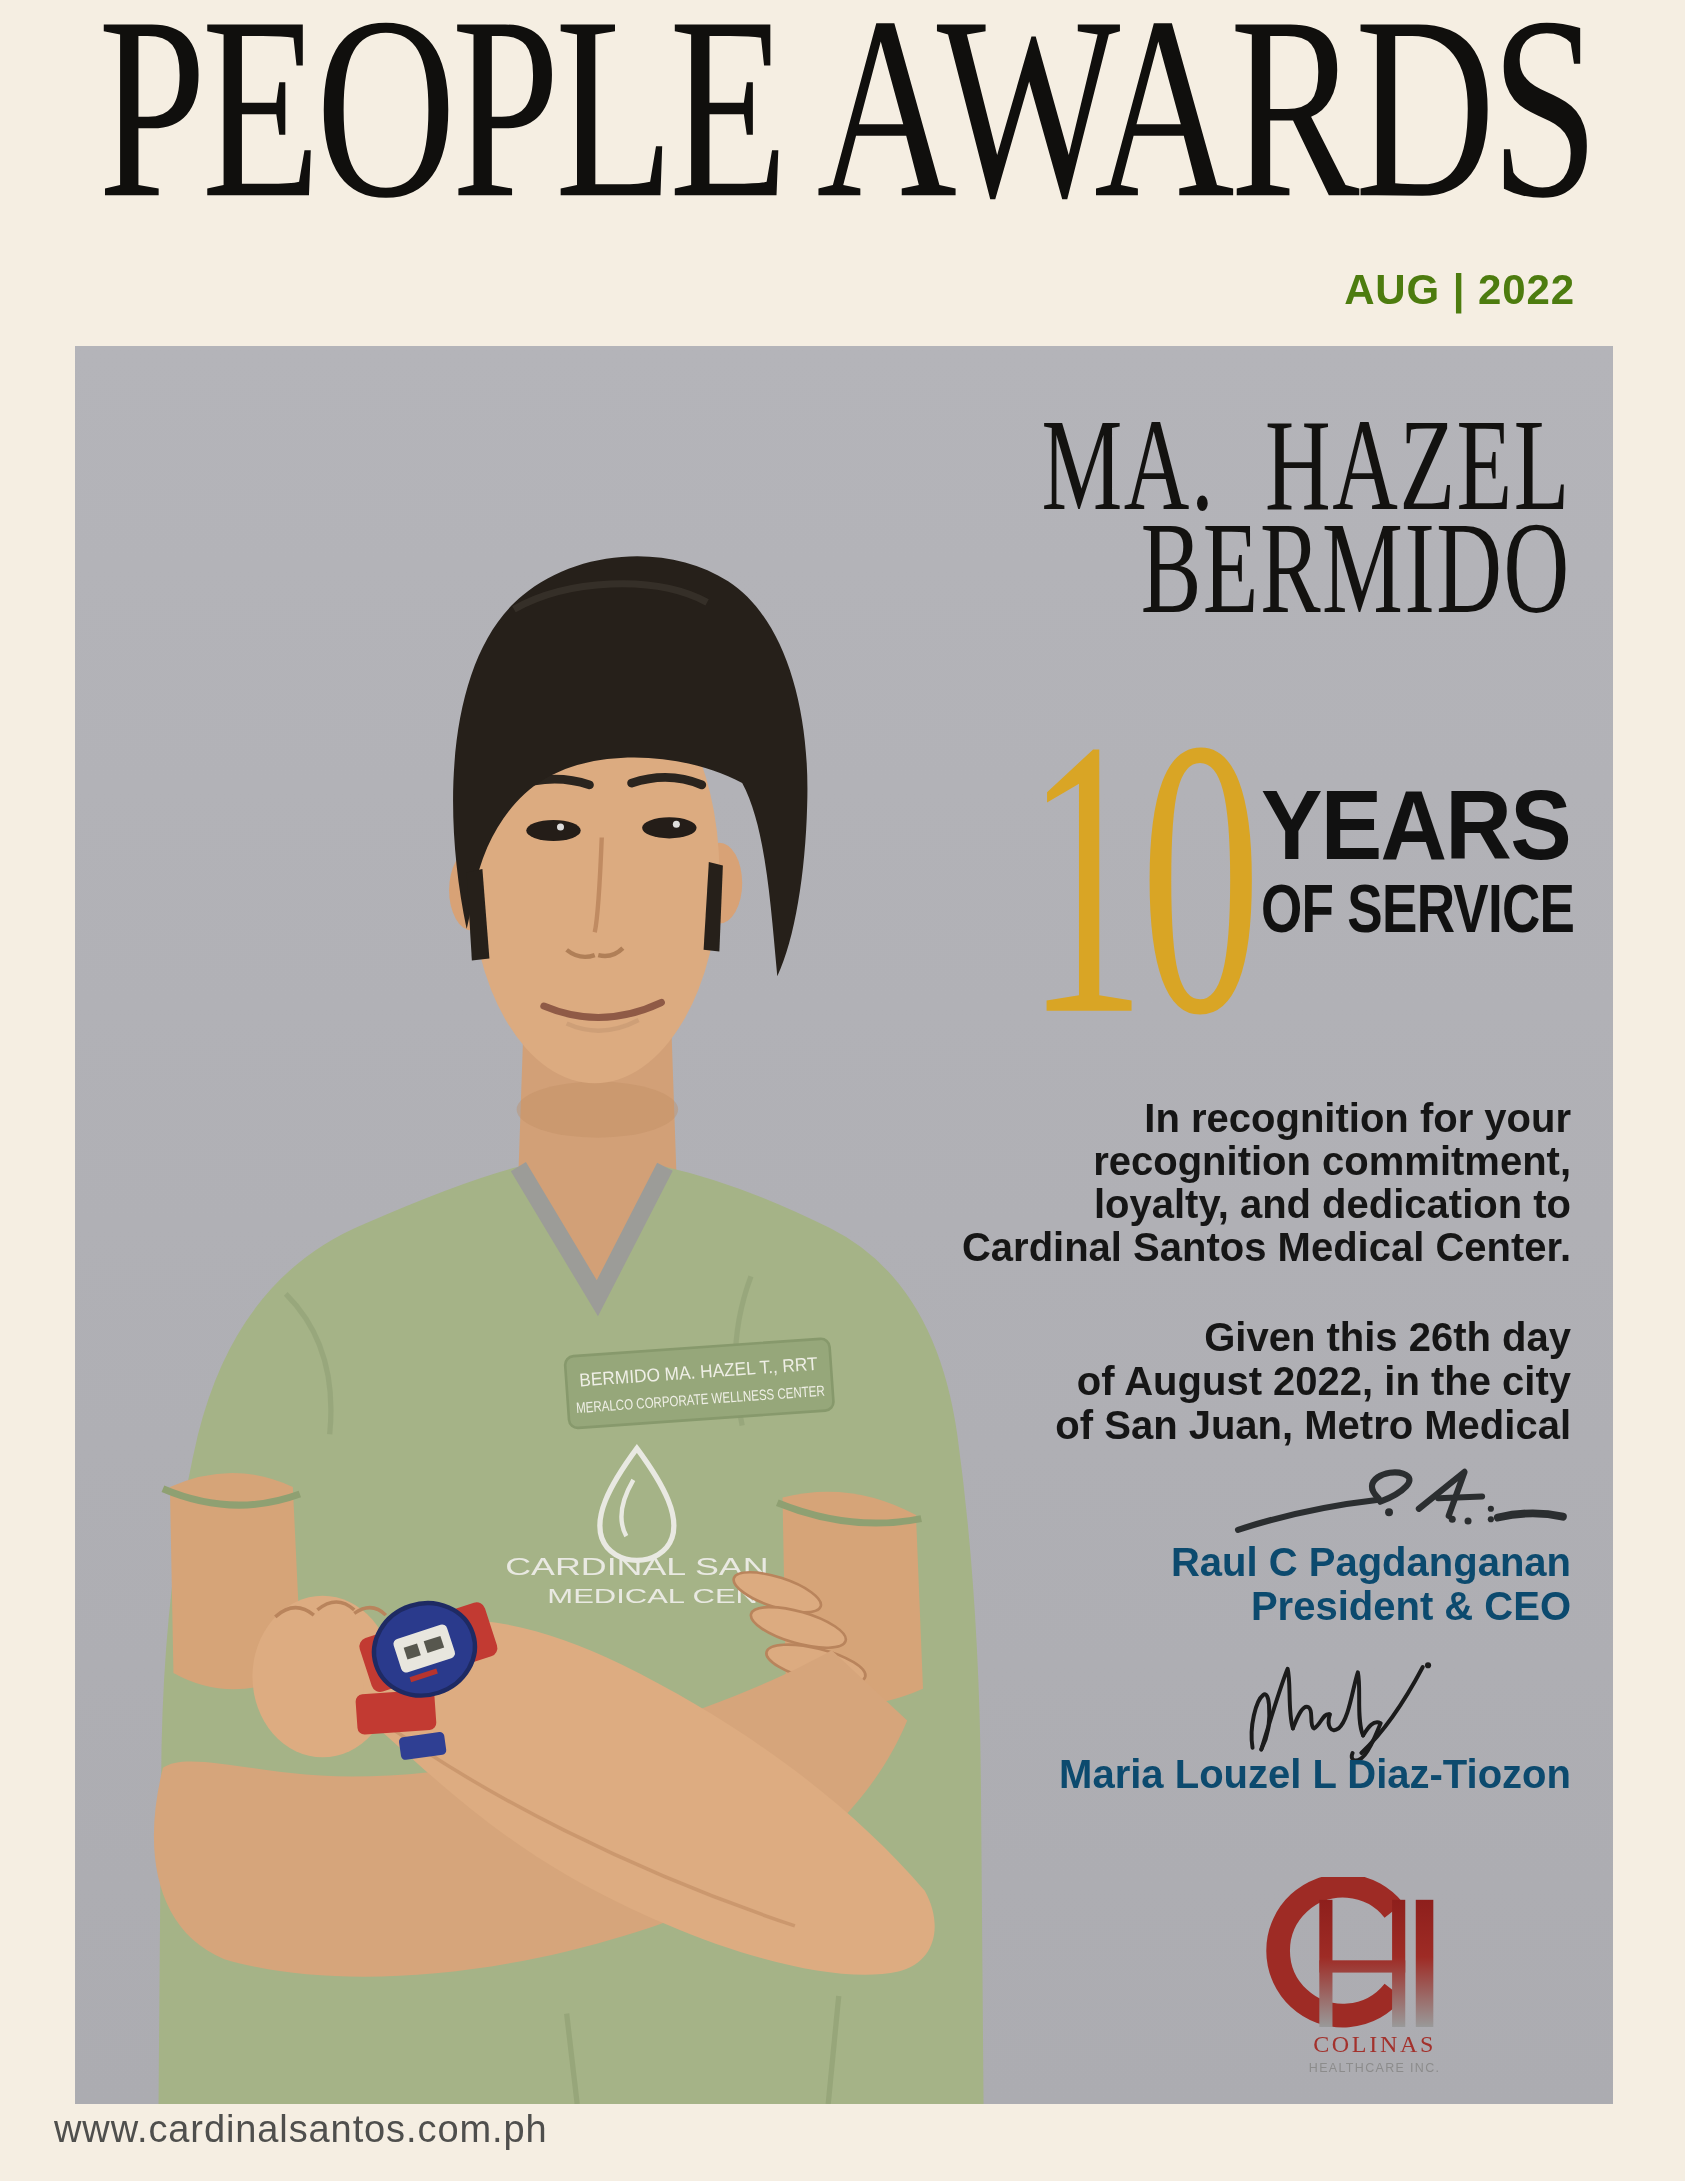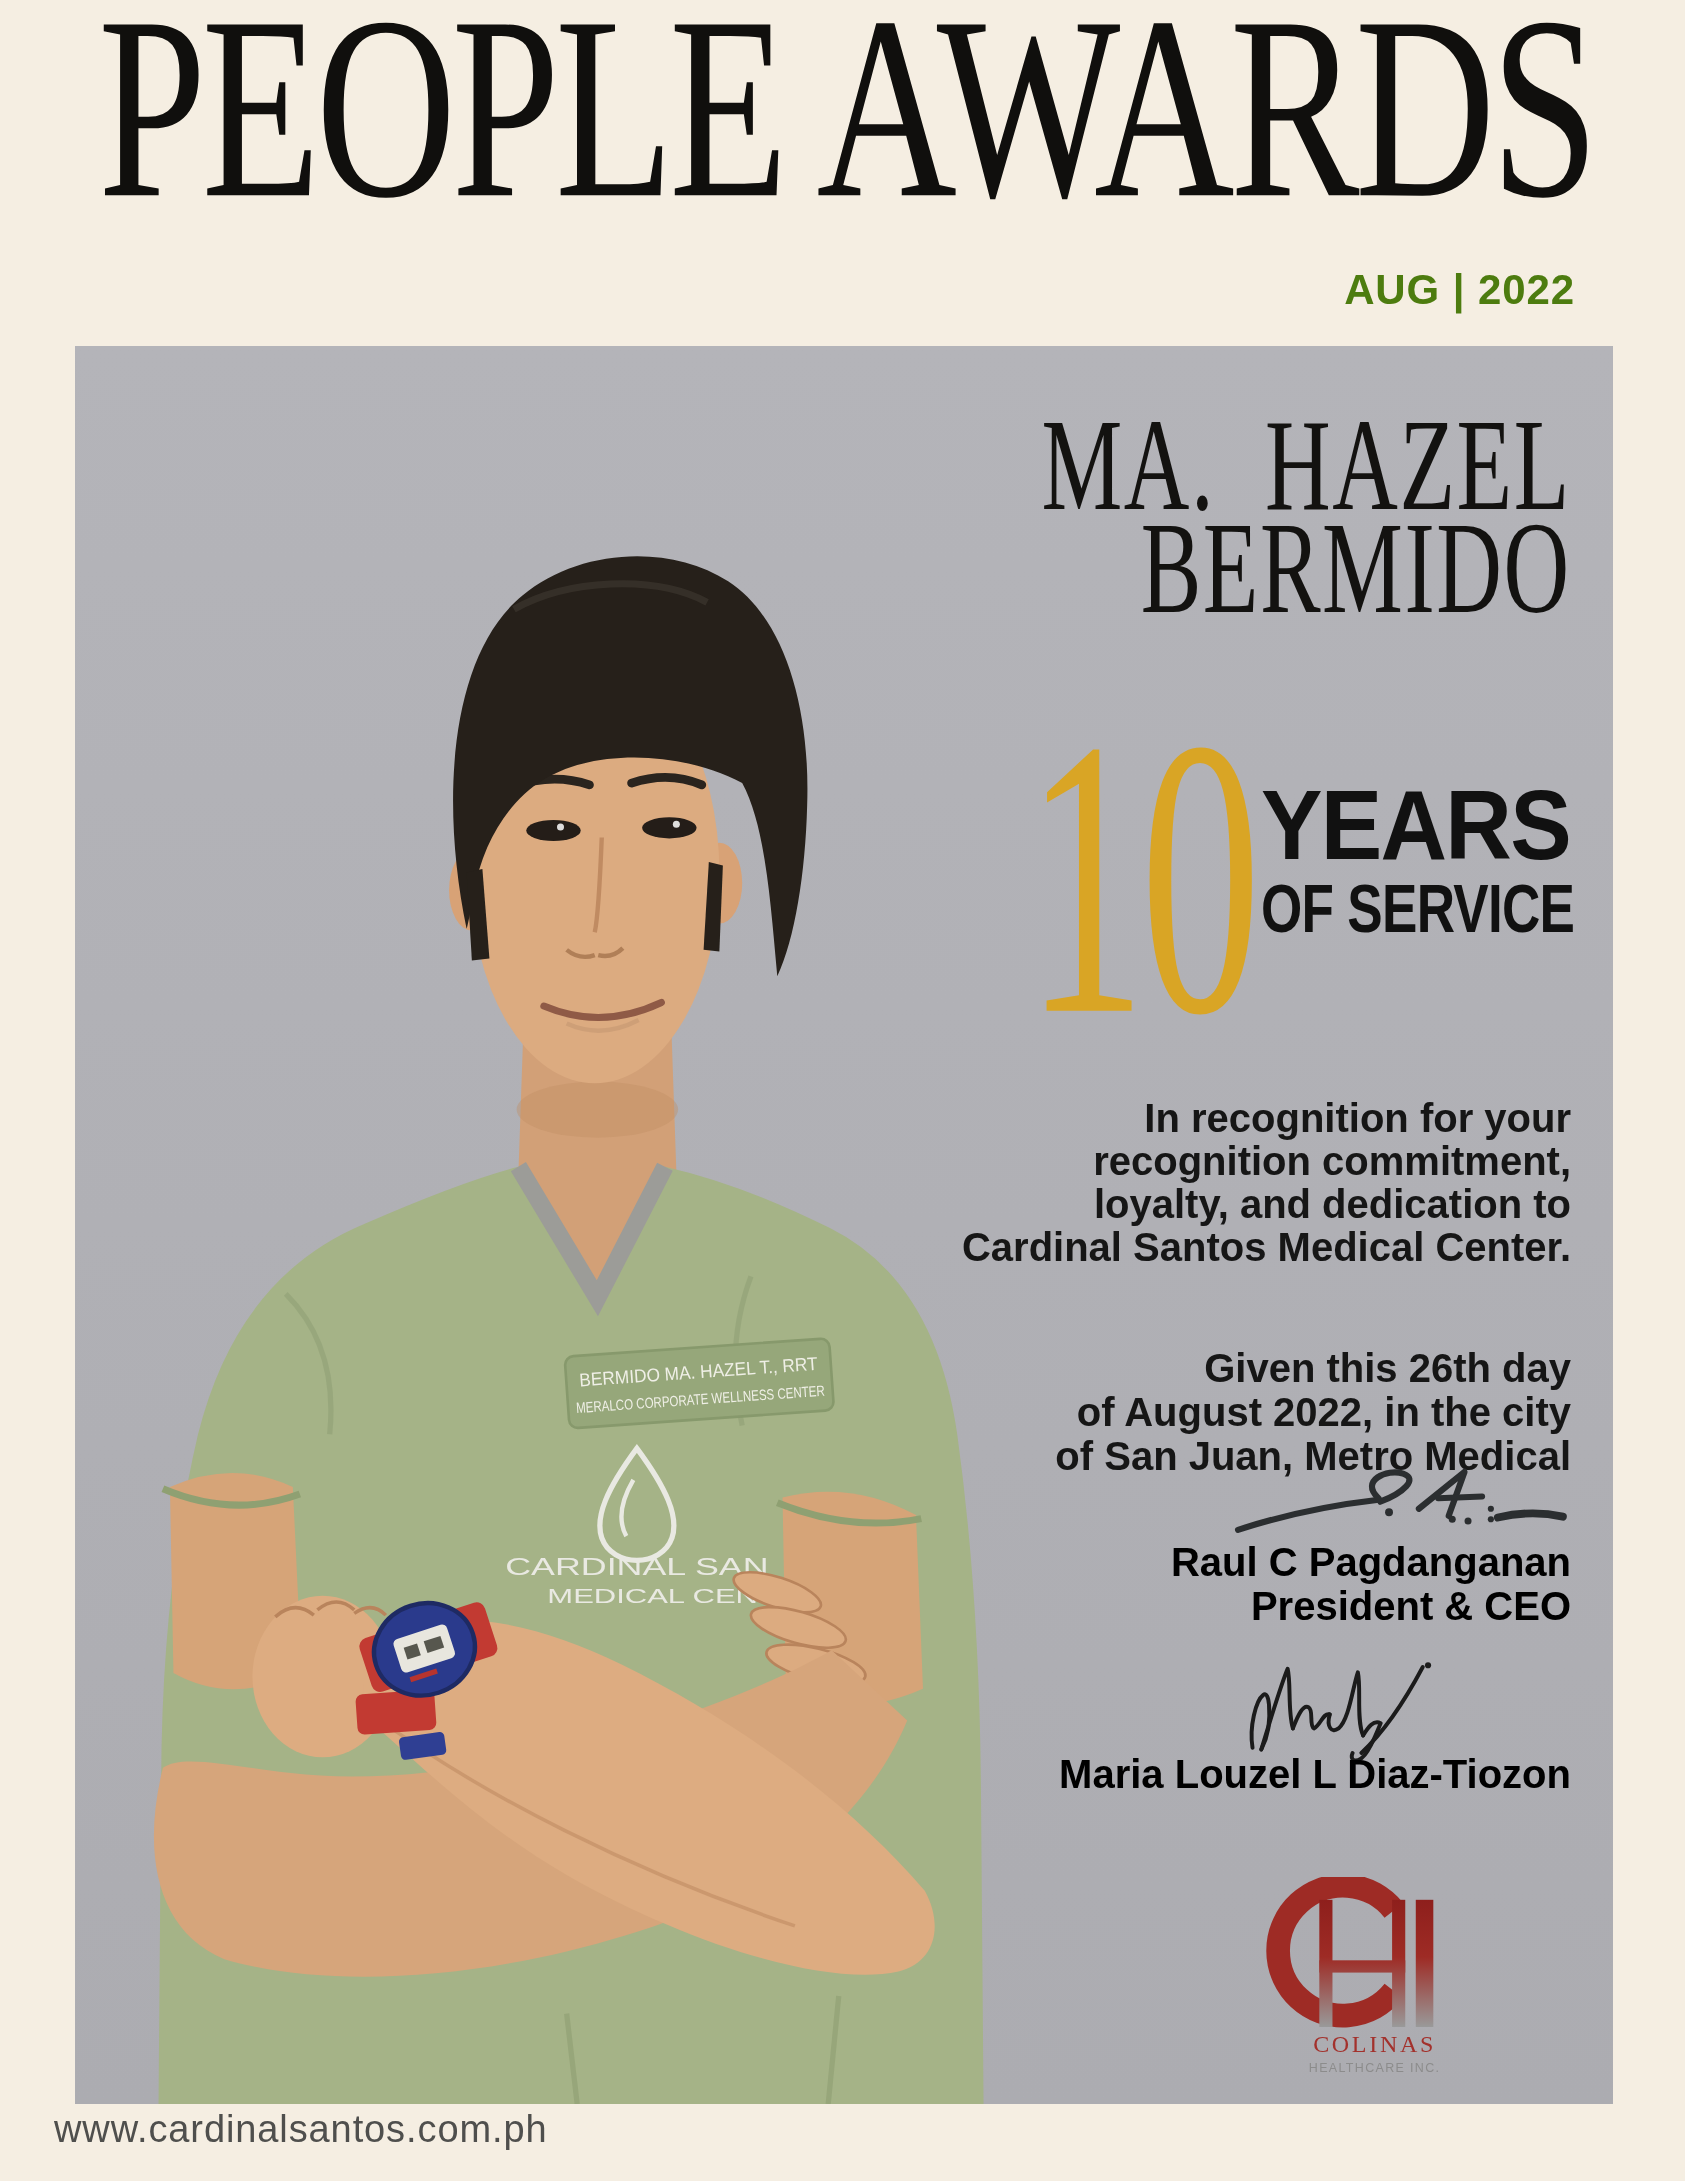--- a/index.html
+++ b/index.html
@@ -45,26 +45,26 @@
     position:absolute;left:322px;top:528px;font-weight:bold;font-size:68px;
     line-height:1;letter-spacing:-0.9px;color:#111;white-space:nowrap;
     transform:scaleX(0.78);transform-origin:left top;
   }
   .para{
     position:absolute;right:0;text-align:right;font-weight:bold;
     font-size:40px;line-height:43px;color:#161616;white-space:nowrap;
   }
   .para span{display:block;text-align:right;}
   .recognition{top:751px;}
-  .given{top:1000px;line-height:44px;margin-left:30px;}
+  .given{top:969px;line-height:44px;margin-left:30px;}
   .sig1{position:absolute;top:1117px;right:1.8px;width:338px;height:95px;}
   .sig2{position:absolute;top:1312px;right:114px;width:215px;height:104px;}
   .signatory{
     position:absolute;right:0;text-align:right;font-weight:bold;
-    font-size:40px;line-height:44px;color:#000000;white-space:nowrap;
+    font-size:40px;line-height:44px;color:#0c4a6e;white-space:nowrap;
   }
   .signatory span{display:block;}
   .signatory-1{top:1194px;}
   .signatory-2{top:1406px;}
   .chi{position:absolute;top:1531px;right:26px;width:283px;height:221px;}
   .site-url{
     position:absolute;left:54px;top:2108px;font-size:38px;letter-spacing:0.9px;
     color:#4F4F4D;font-weight:normal;
   }
 </style>

